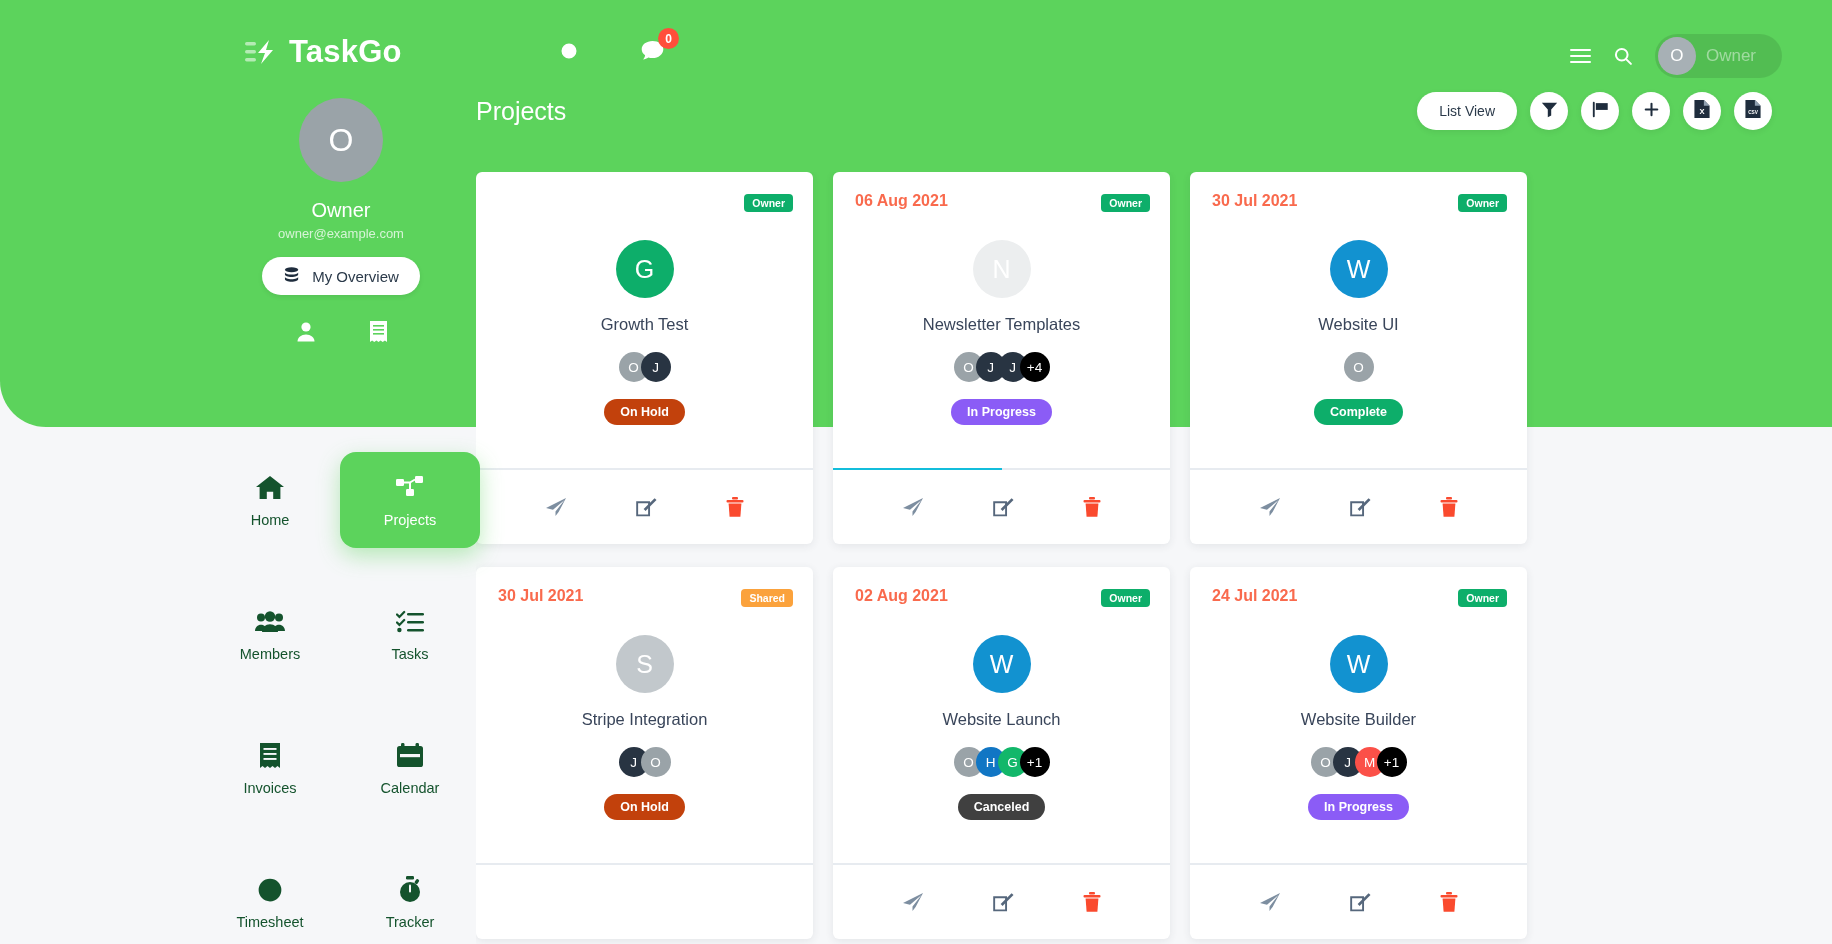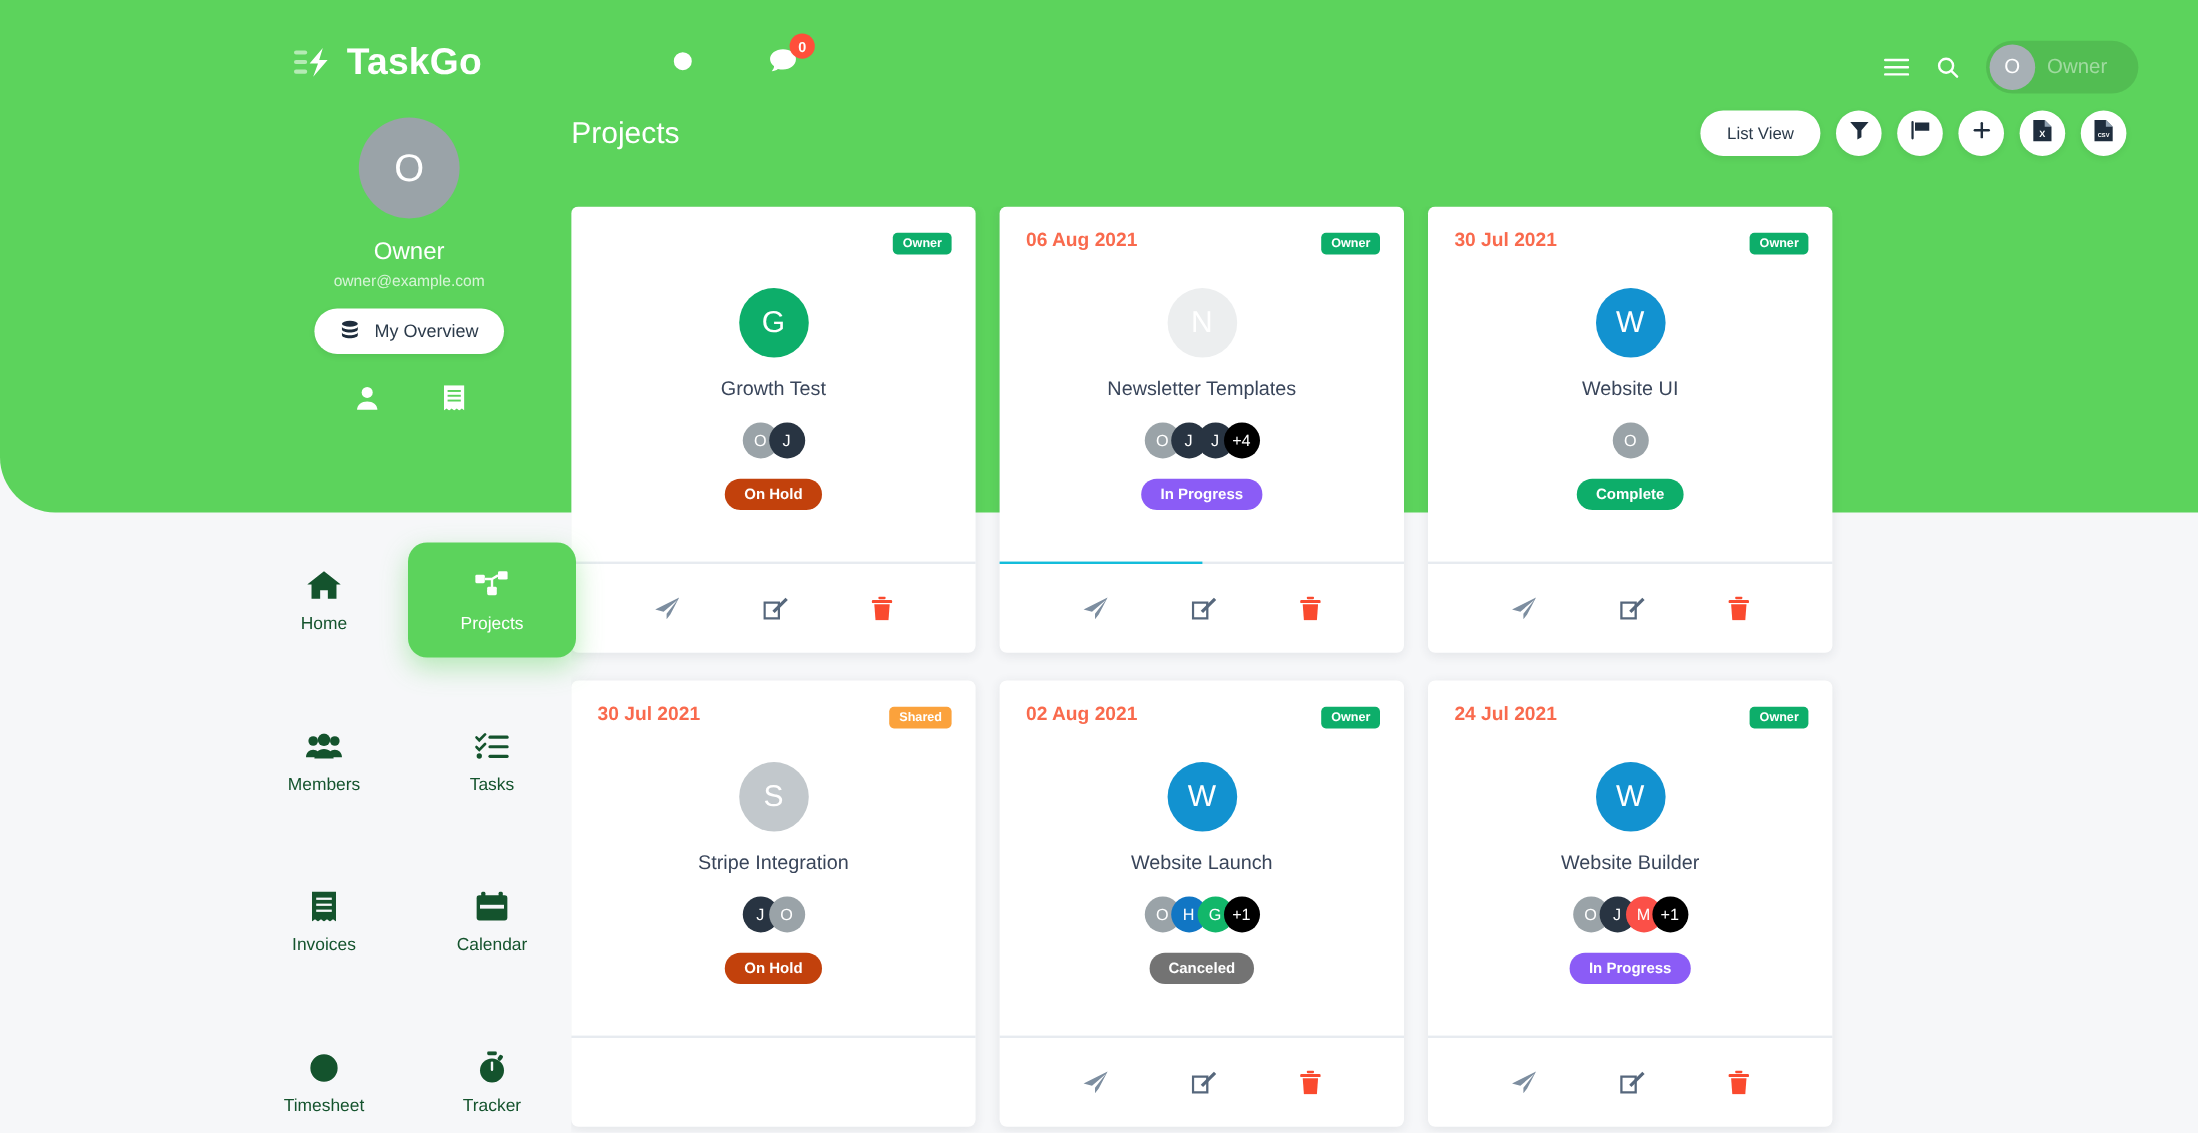--- a/index.html
+++ b/index.html
@@ -170,21 +170,21 @@
   }
   .members .m:first-child { margin-left: 0; }
   .status-wrap { margin-top: 17px; display: flex; justify-content: center; }
   .status {
     border-radius: 999px; padding: 6px 16px; color: #fff;
     font-size: 12.5px; font-weight: 600;
   }
   .st-onhold    { background: #c2410c; }
   .st-inprogress{ background: #8b5cf6; }
   .st-complete  { background: #0dae6a; }
-  .st-canceled  { background: #737373; }
+  .st-canceled  { background: #404040; }
   .card-sep { height: 2px; background: #e7ebf0; position: relative; }
   .card-prog { position: absolute; left: 0; top: 0; height: 2px; background: #13bddb; }
   .card-actions {
     height: 74px; display: flex; align-items: center; justify-content: space-around;
     padding: 0 34px;
   }
   .act { cursor: pointer; display: flex; align-items: center; justify-content: center; }
 </style>
 </head>
 <body>

